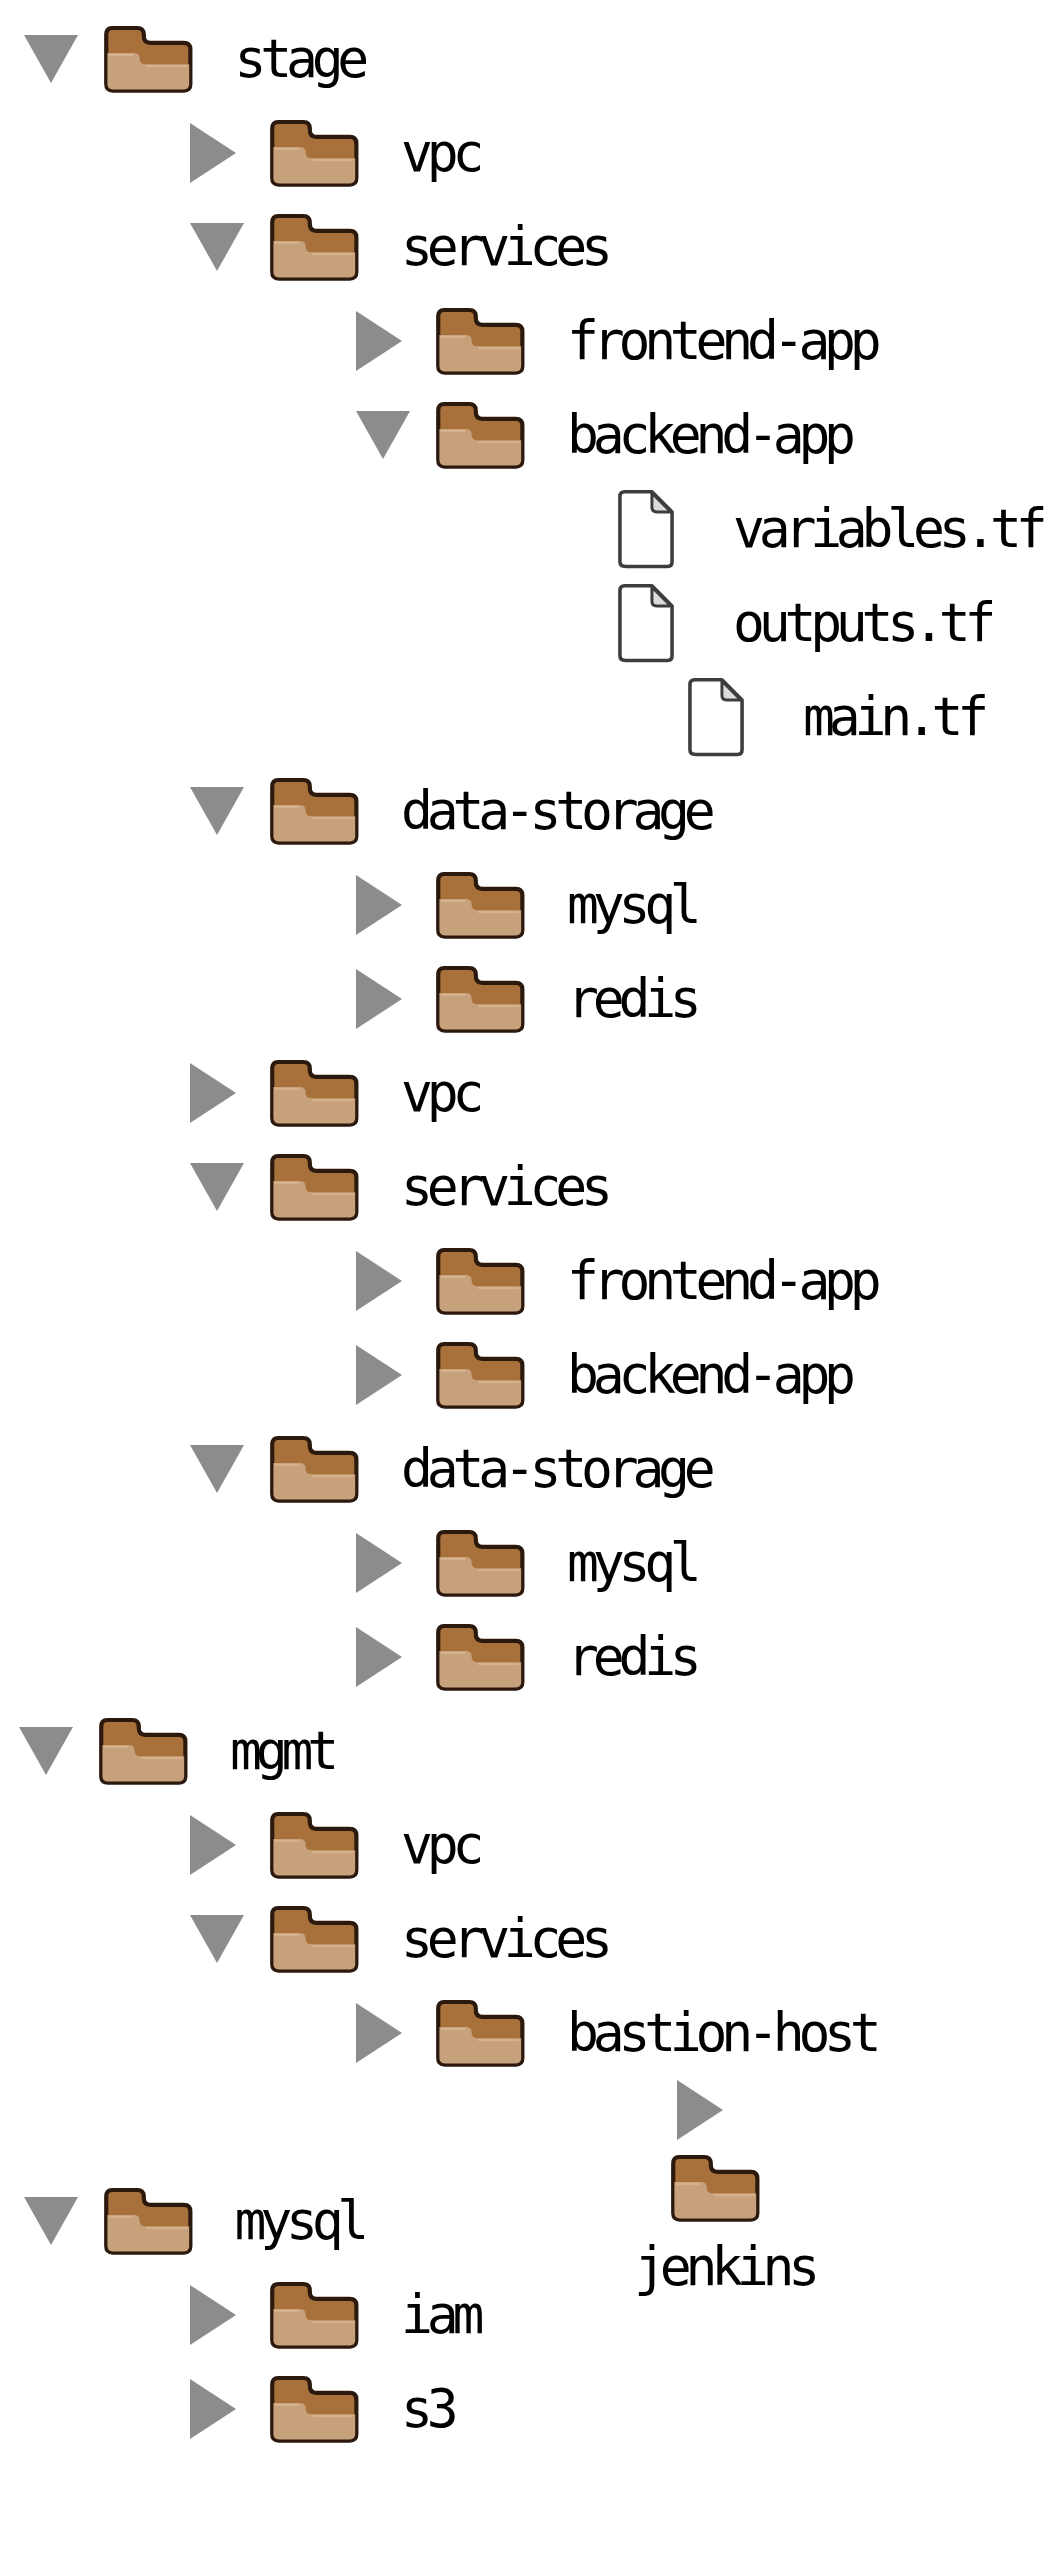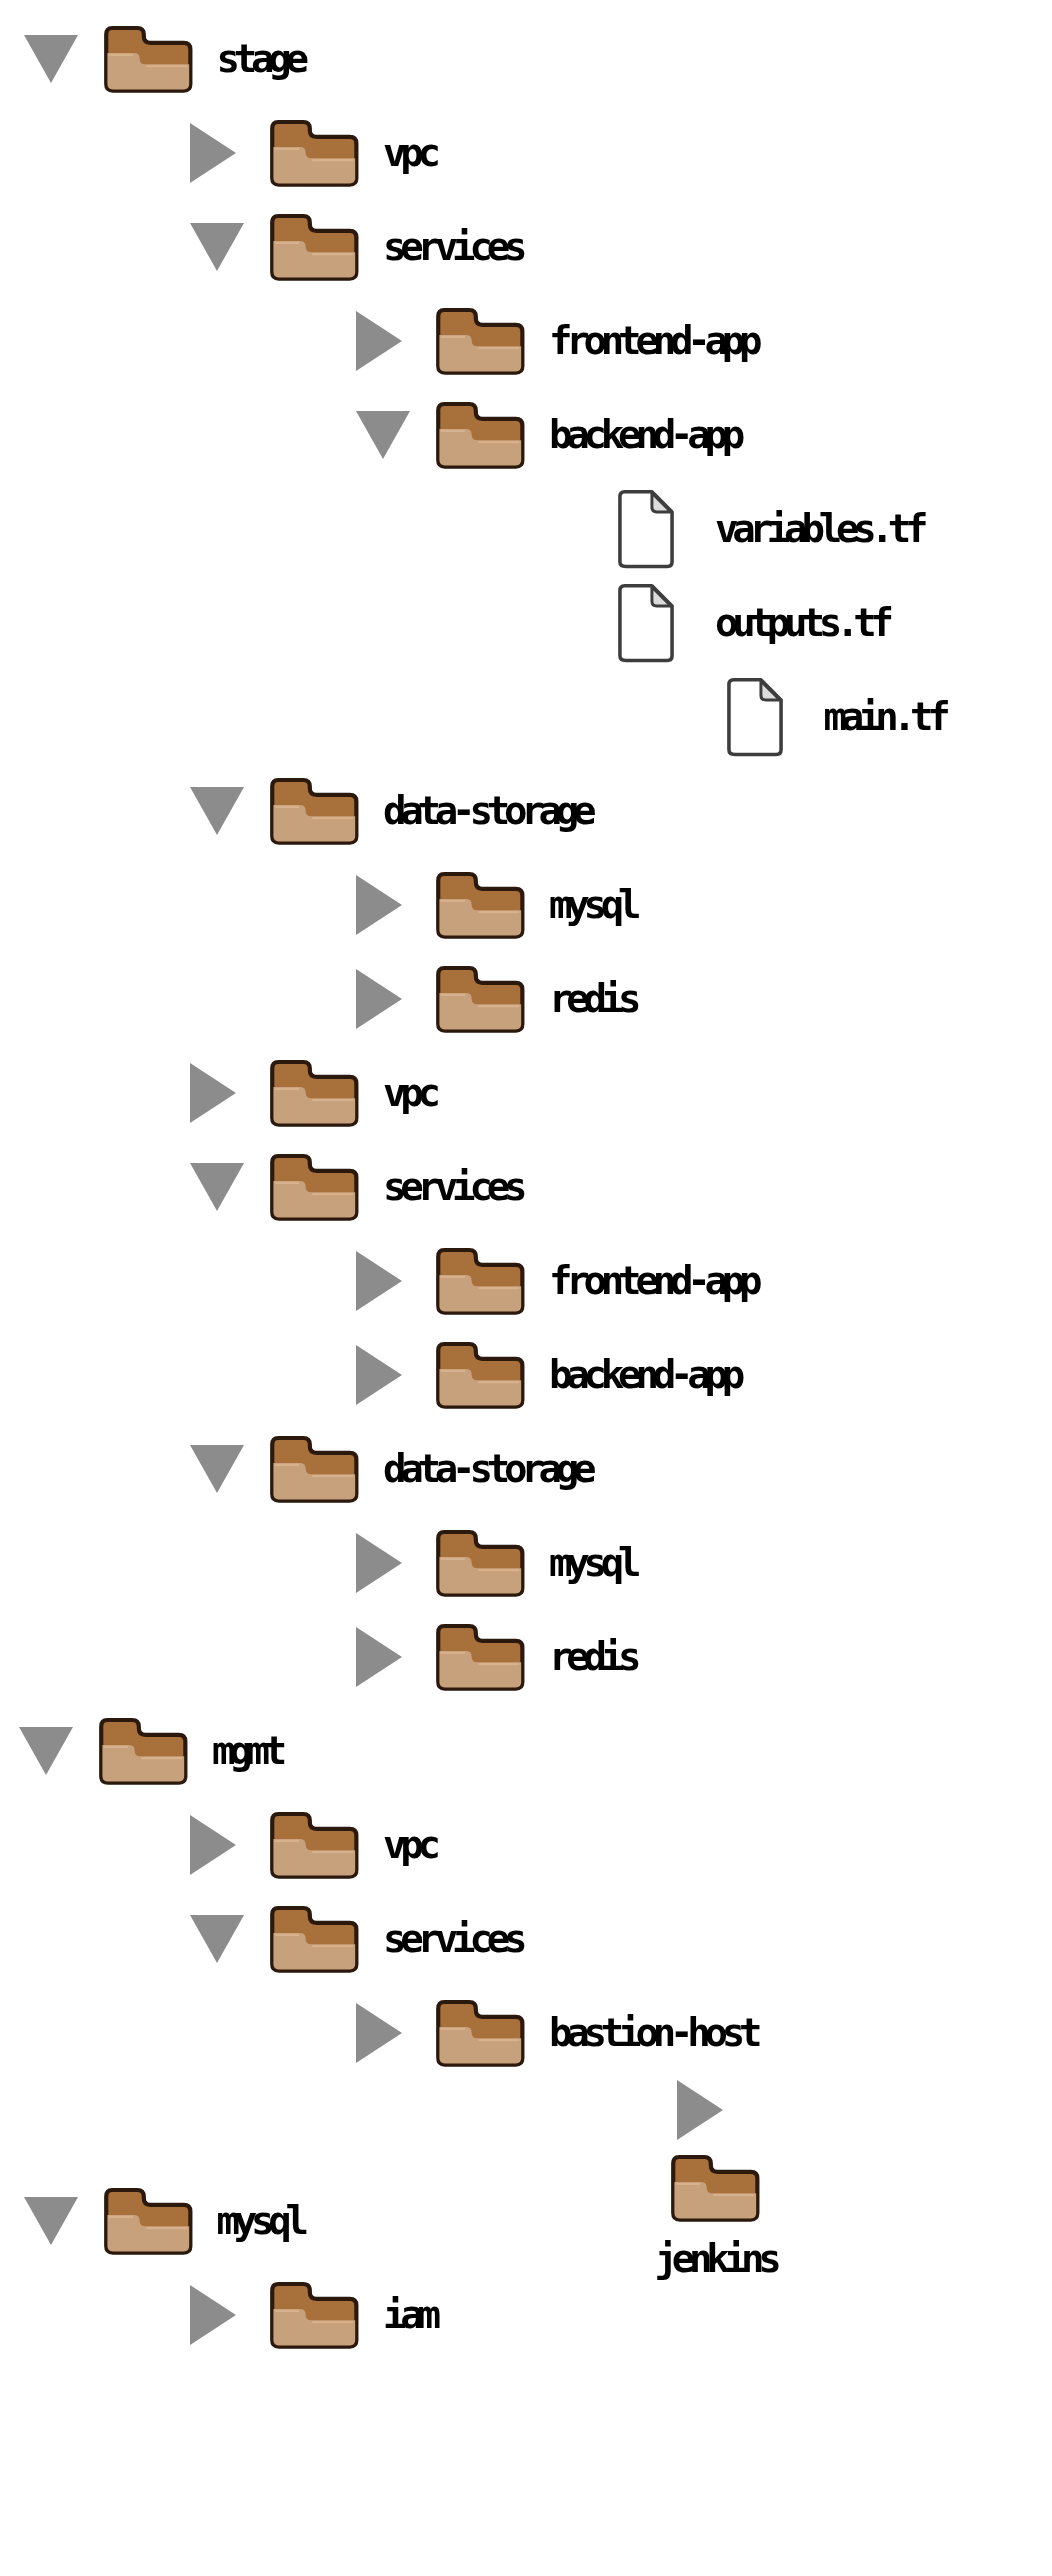--- a/index.html
+++ b/index.html
@@ -55,23 +55,23 @@
   .icon-slot {
     width: 96px;
     flex: 0 0 96px;
     margin-left: 21px;
     display: flex;
     align-items: center;
     justify-content: center;
   }
   .icon-slot svg { display: block; }
   .label {
-    margin-left: 21px;
-    font-size: 39px;
-    font-weight: bold;
+    margin-left: 39px;
+    font-size: 53px;
+    font-weight: normal;
     letter-spacing: -6.2px;
     color: var(--text);
     white-space: pre;
   }
   .defs { position: absolute; width: 0; height: 0; overflow: hidden; }
 </style>
 </head>
 <body>
 
 <svg class="defs" aria-hidden="true">
@@ -351,14 +351,25 @@
       <div class="arrow-slot">
         <div class="tri-right"></div>
       </div>
       <div class="icon-slot">
         <svg width="96" height="74" viewBox="0 0 155 120">
           <use href="#sym-folder"></use>
         </svg>
       </div>
       <span class="label">iam</span>
     </div>
+    <div class="row" style="padding-left: 190px;">
+      <div class="arrow-slot">
+        <div class="tri-right"></div>
+      </div>
+      <div class="icon-slot">
+        <svg width="96" height="74" viewBox="0 0 155 120">
+          <use href="#sym-folder"></use>
+        </svg>
+      </div>
+      <span class="label">s3</span>
+    </div>
   </div>
 
 
 </body></html>

